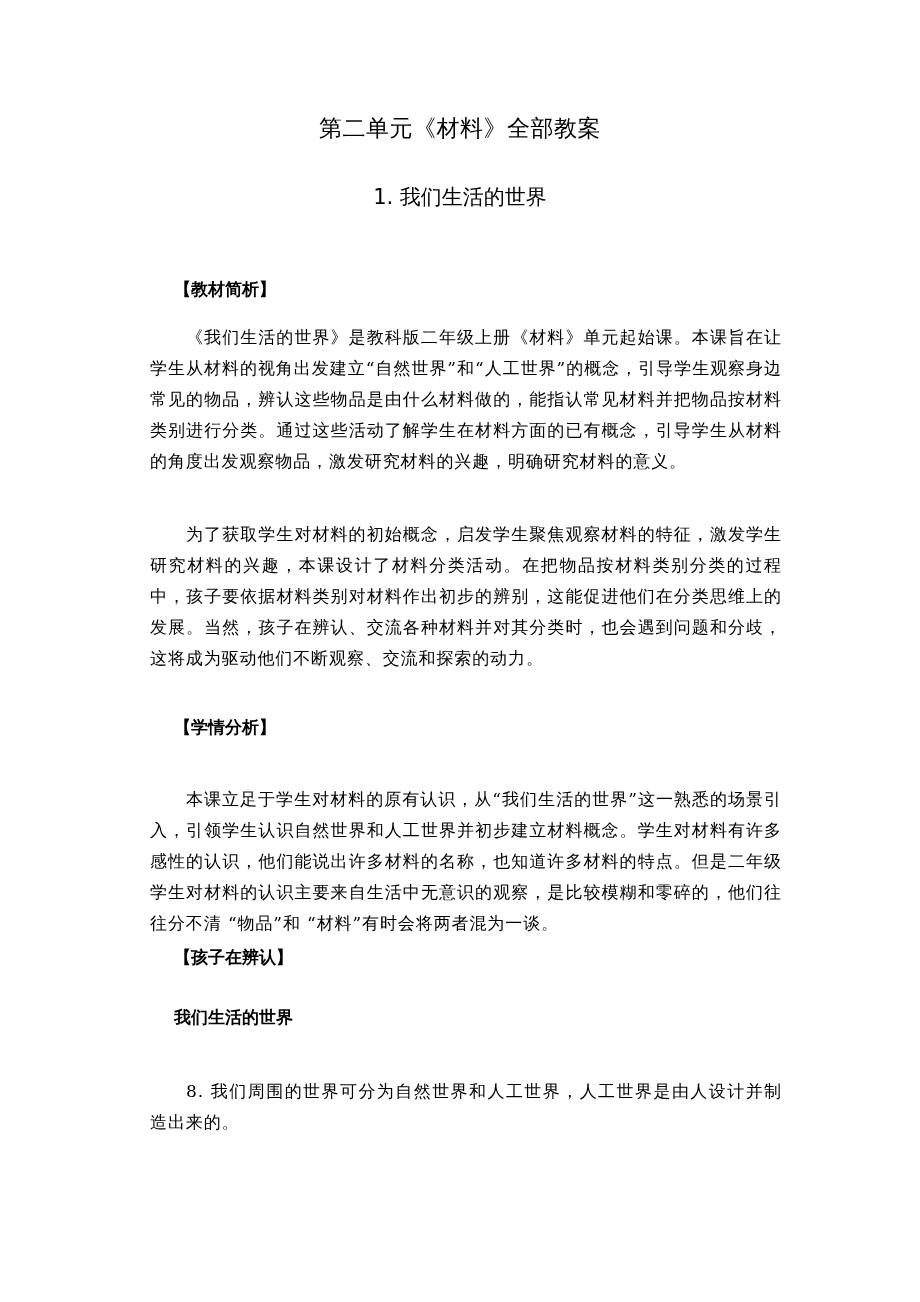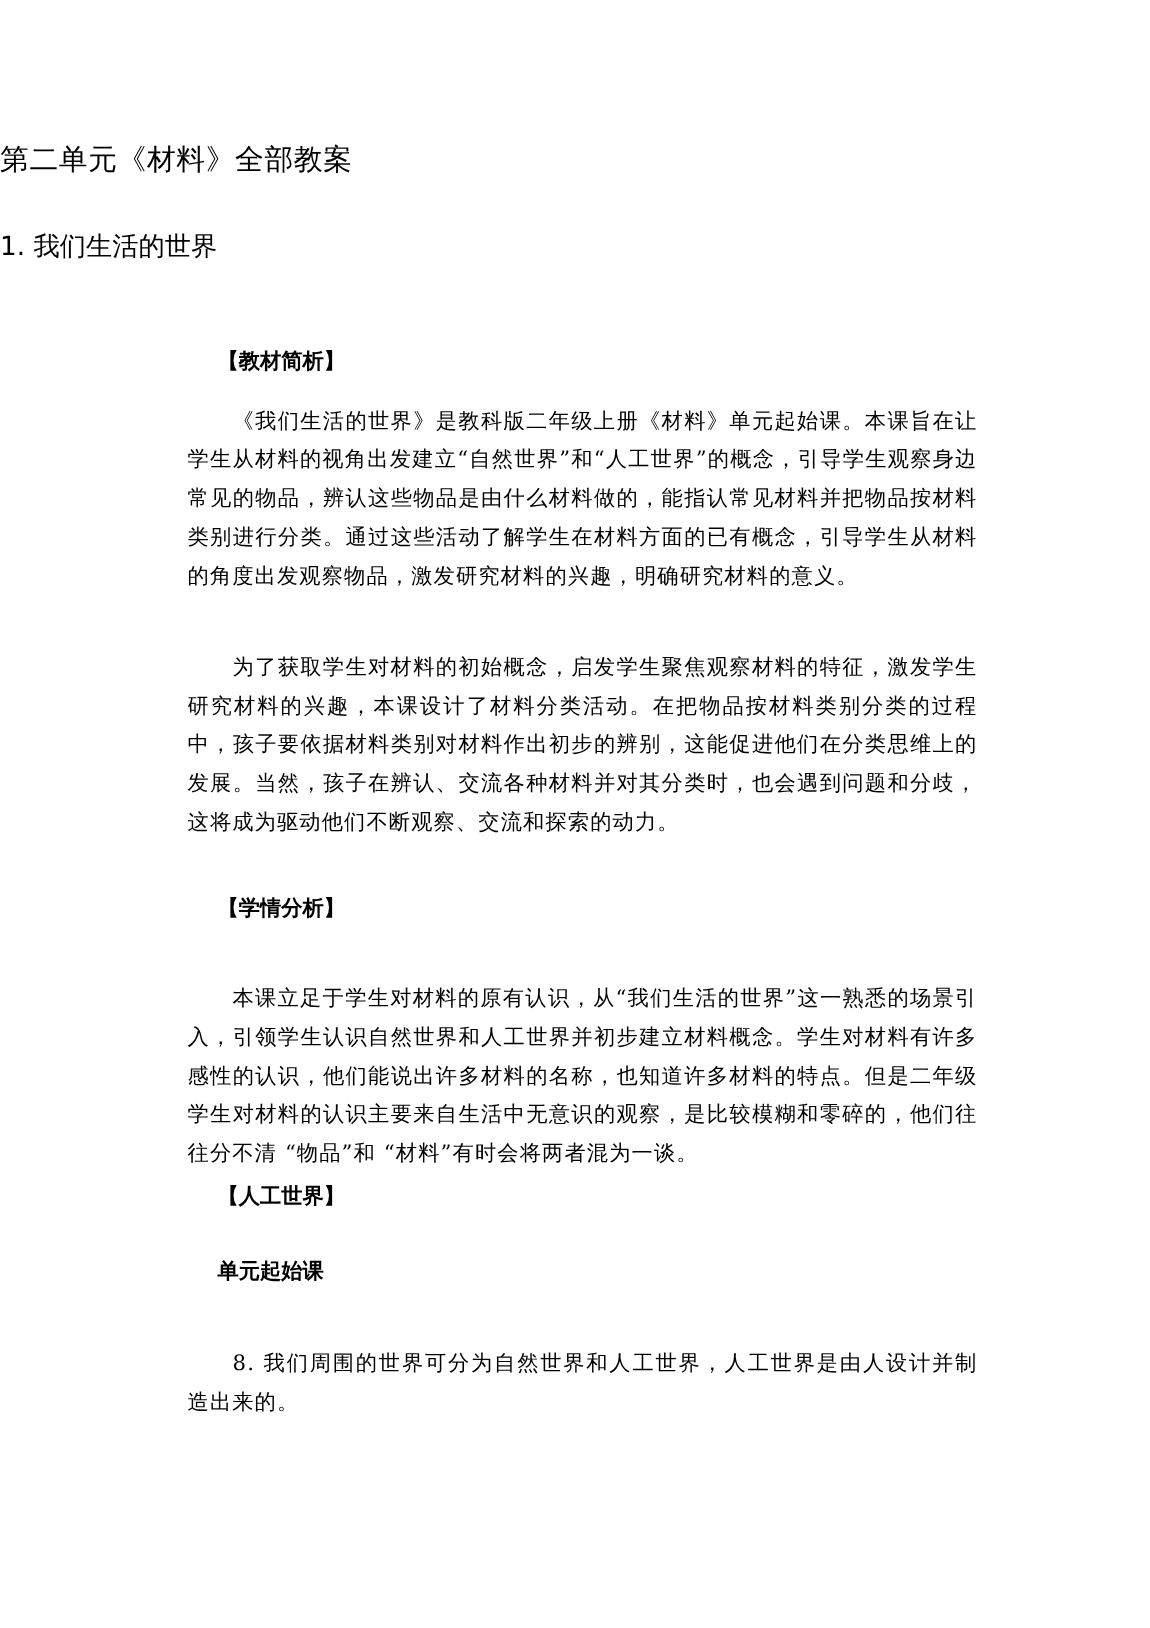--- a/index.html
+++ b/index.html
@@ -12,31 +12,32 @@
       height: 1302px;
       position: relative;
       overflow: hidden;
       color: #000000;
       font-family: "DejaVu Serif", "Liberation Serif", serif;
     }
     .title {
       position: absolute;
       left: 0;
       width: 920px;
-      text-align: left;
+      text-align: center;
       font-family: "DejaVu Sans", "Liberation Sans", sans-serif;
       font-size: 23px;
       letter-spacing: 0.5px;
       top: 113px;
       line-height: 30px;
     }
     .subtitle {
       position: absolute;
       left: 0;
       width: 920px;
+      text-align: center;
       font-family: "DejaVu Sans", "Liberation Sans", sans-serif;
       font-size: 21px;
       top: 182px;
       line-height: 30px;
     }
     .heading {
       position: absolute;
       font-family: "DejaVu Sans", "Liberation Sans", sans-serif;
       font-weight: bold;
       font-size: 17px;
@@ -71,16 +72,16 @@
   <div class="title">第二单元《材料》全部教案</div>
   <div class="subtitle">1. 我们生活的世界</div>
 
   <div class="heading" style="top:247px;margin-top:30px;">【教材简析】</div>
   <p class="para" style="top:310px;">《我们生活的世界》是教科版二年级上册《材料》单元起始课。本课旨在让学生从材料的视角出发建立“自然世界”和“人工世界”的概念，引导学生观察身边常见的物品，辨认这些物品是由什么材料做的，能指认常见材料并把物品按材料类别进行分类。通过这些活动了解学生在材料方面的已有概念，引导学生从材料的角度出发观察物品，激发研究材料的兴趣，明确研究材料的意义。</p>
   <p class="para" style="top:507px;">为了获取学生对材料的初始概念，启发学生聚焦观察材料的特征，激发学生研究材料的兴趣，本课设计了材料分类活动。在把物品按材料类别分类的过程中，孩子要依据材料类别对材料作出初步的辨别，这能促进他们在分类思维上的发展。当然，孩子在辨认、交流各种材料并对其分类时，也会遇到问题和分歧，这将成为驱动他们不断观察、交流和探索的动力。</p>
 
   <div class="heading" style="top:715px;">【学情分析】</div>
   <p class="para" style="top:772px;">本课立足于学生对材料的原有认识，从“我们生活的世界”这一熟悉的场景引入，引领学生认识自然世界和人工世界并初步建立材料概念。学生对材料有许多感性的认识，他们能说出许多材料的名称，也知道许多材料的特点。但是二年级学生对材料的认识主要来自生活中无意识的观察，是比较模糊和零碎的，他们往往分不清 “物品”和 “材料”有时会将两者混为一谈。</p>
 
-  <div class="heading" style="top:945px;">【人工世界】</div>
-  <div class="subheading" style="top:1005px;">单元起始课</div>
+  <div class="heading" style="top:945px;">【孩子在辨认】</div>
+  <div class="subheading" style="top:1005px;">我们生活的世界</div>
   <p class="para" style="top:1064px;">8. 我们周围的世界可分为自然世界和人工世界，人工世界是由人设计并制造出来的。</p>
 </div>
 
 </body></html>

